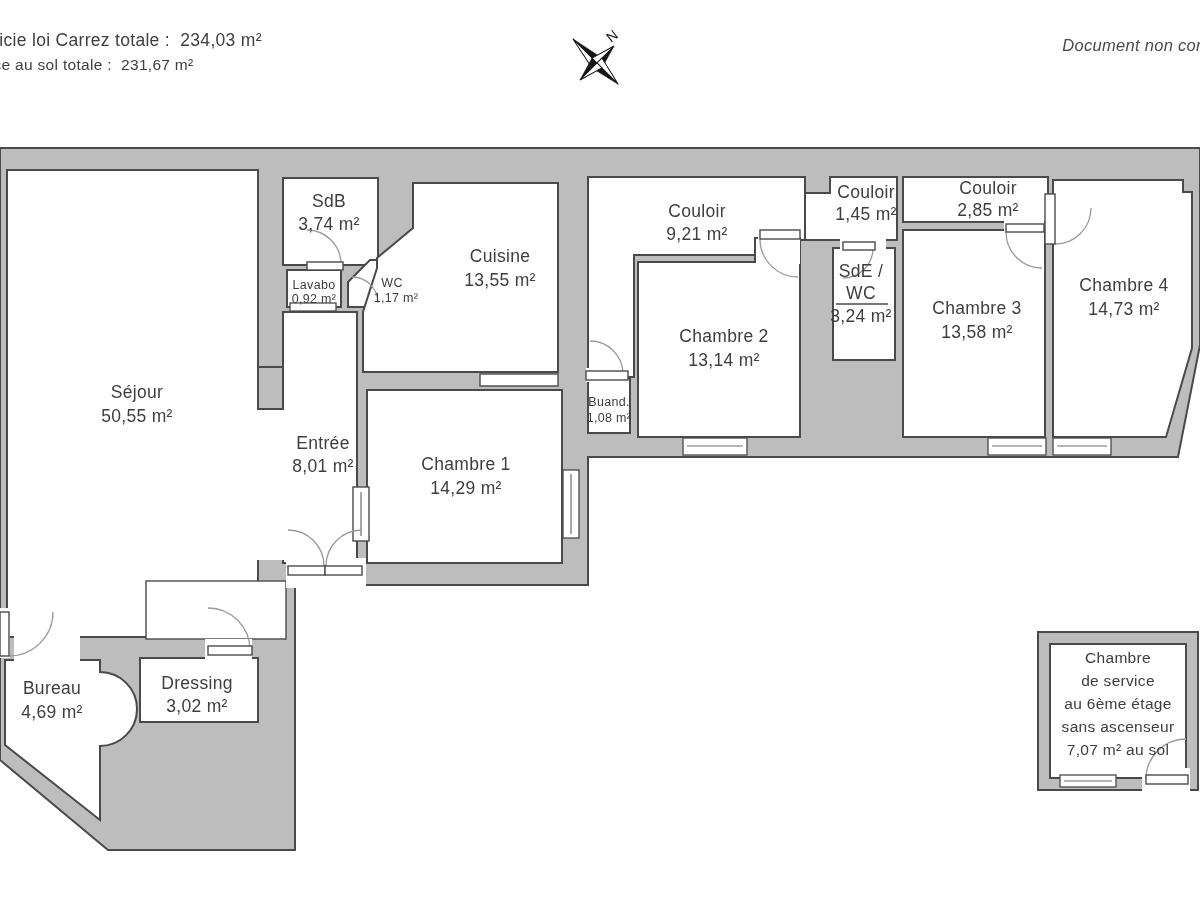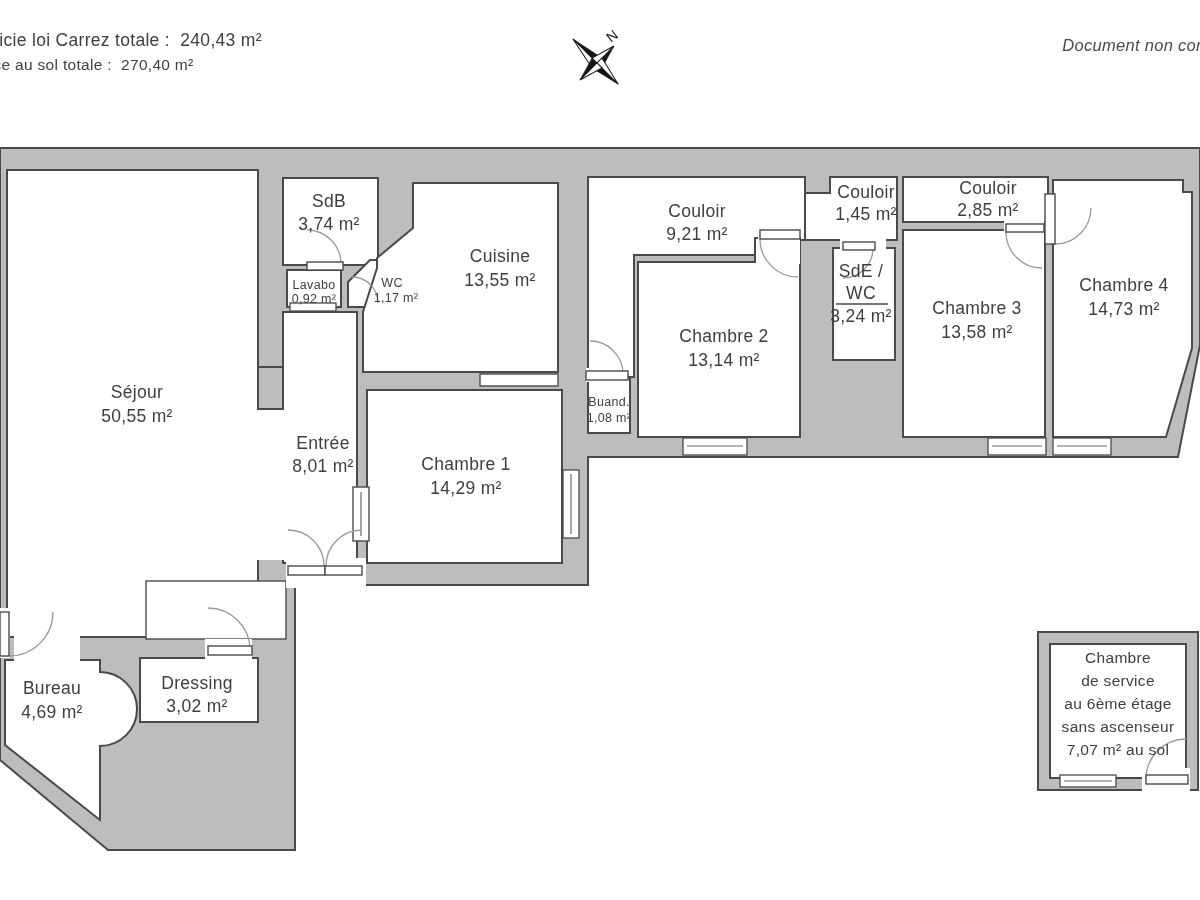--- a/index.html
+++ b/index.html
@@ -25,22 +25,22 @@
   .lbl-md{font-size:15.5px;}
   .nstar-dark{fill:#161616;stroke:#161616;stroke-width:.6;}
   .nstar-light{fill:#ffffff;stroke:#161616;stroke-width:1;}
   .nlbl{font-size:14px;fill:#161616;text-anchor:middle;}
 </style>
 </head>
 <body>
 
 <div id="stage">
 
-  <div id="hdr1" class="hdr-line"><span>Superficie loi Carrez totale :</span>&nbsp;&nbsp;<span>240,43 m²</span></div>
-  <div id="hdr2" class="hdr-line"><span>Surface au sol totale :</span>&nbsp;&nbsp;<span>270,40 m²</span></div>
+  <div id="hdr1" class="hdr-line"><span>Superficie loi Carrez totale :</span>&nbsp;&nbsp;<span>234,03 m²</span></div>
+  <div id="hdr2" class="hdr-line"><span>Surface au sol totale :</span>&nbsp;&nbsp;<span>231,67 m²</span></div>
   <div id="hdr3" class="hdr-line">Document non contractuel</div>
 
   <svg width="1200" height="900" viewBox="0 0 1200 900">
 
     <g>
       <path class="wall" d="M0,148 L1200,148 L1200,345 L1178,457 L588,457 L588,585 L295,585 L295,850 L108,850 L0,760 Z"></path>
       <rect class="wall" x="1038" y="632" width="160" height="158"></rect>
     </g>
 
     <g>

